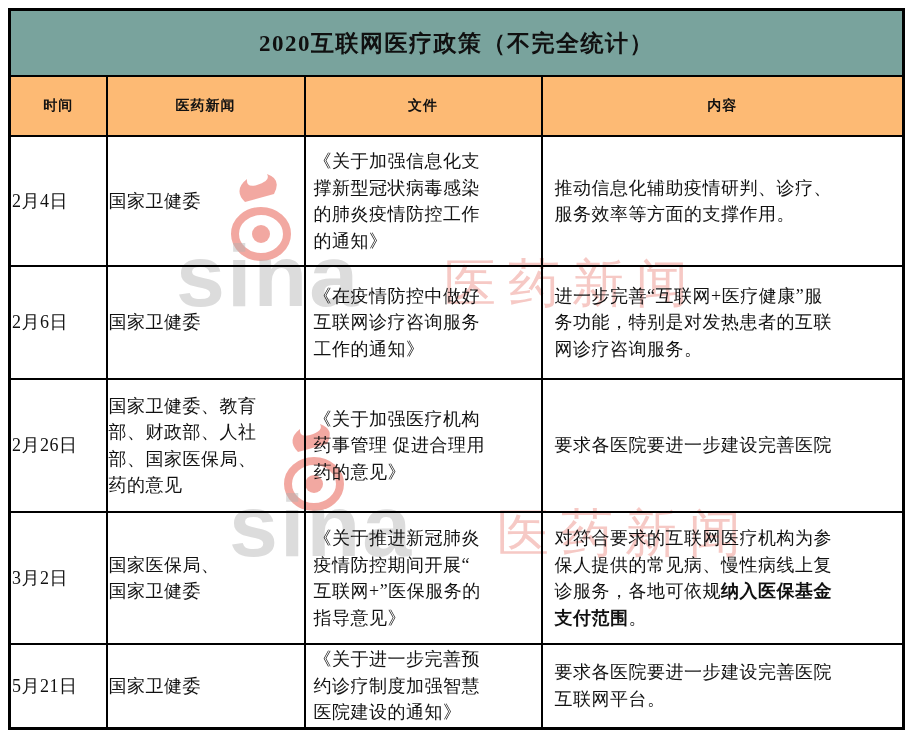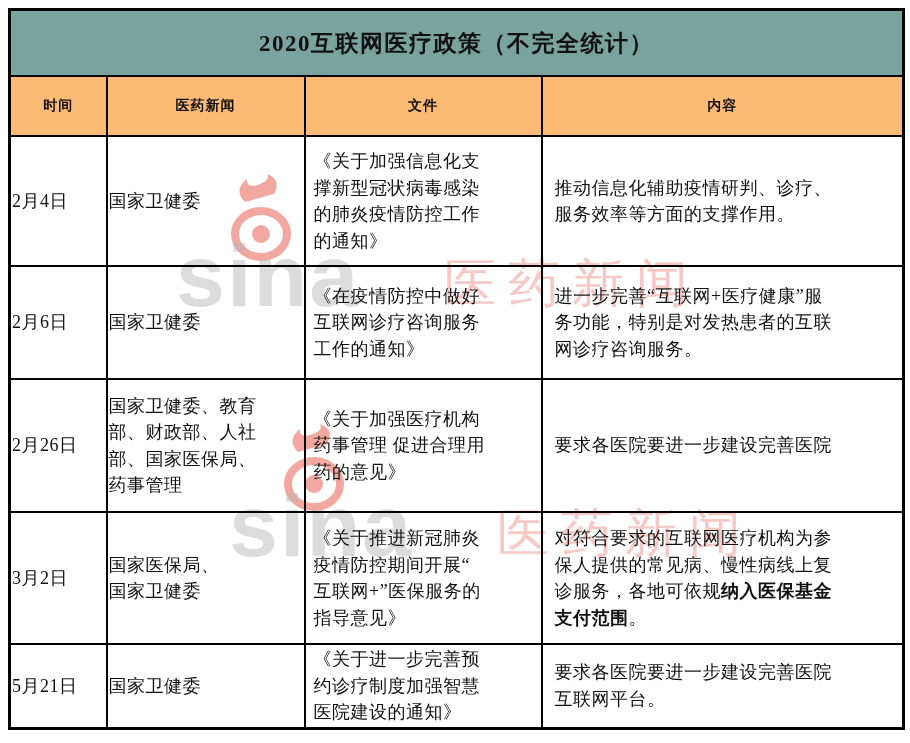--- a/index.html
+++ b/index.html
@@ -127,21 +127,21 @@
       <td class="cell-content"><span>进一步完善“互联网+医疗健康”服
 务功能，特别是对发热患者的互联
 网诊疗咨询服务。</span><b></b><span></span></td>
     </tr>
 
     <tr class="body-row r3">
       <td class="cell-time">2月26日</td>
       <td class="cell-agency">国家卫健委、教育
 部、财政部、人社
 部、国家医保局、
-药事管理</td>
+药的意见</td>
       <td class="cell-doc">《关于加强医疗机构
 药事管理 促进合理用
 药的意见》</td>
       <td class="cell-content"><span>要求各医院要进一步建设完善医院</span><b></b><span></span></td>
     </tr>
 
     <tr class="body-row r4">
       <td class="cell-time">3月2日</td>
       <td class="cell-agency">国家医保局、
 国家卫健委</td>

